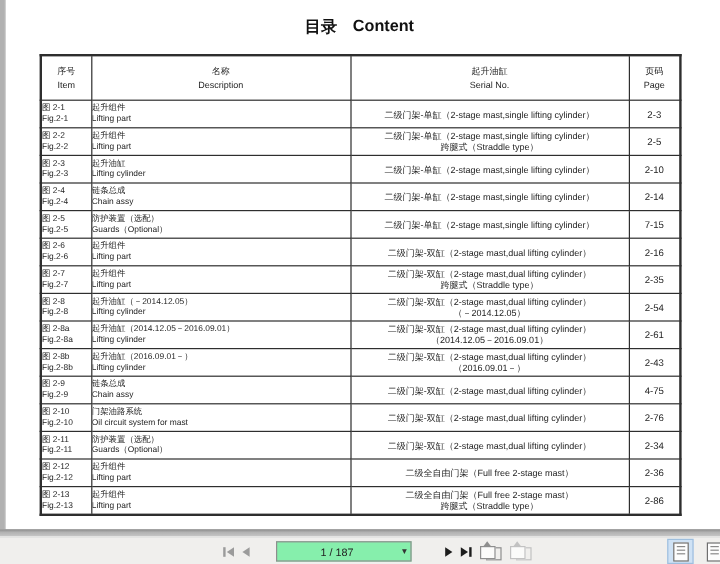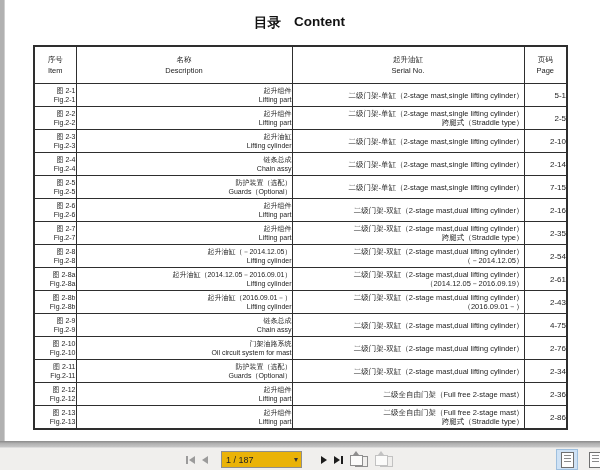--- a/index.html
+++ b/index.html
@@ -10,39 +10,39 @@
   .left-edge{position:absolute;left:0;top:0;width:4px;height:441px;background:#b1b1b1;border-right:1px solid #cfcfcf;}
   .page{position:absolute;left:4px;top:0;width:596px;height:441px;background:#ffffff;}
 
   .title{position:absolute;left:29px;top:14px;width:533px;display:flex;justify-content:center;gap:13px;
          font-size:13.5px;font-weight:bold;color:#111;}
 
   table.toc{position:absolute;left:29px;top:45px;width:533px;border-collapse:collapse;table-layout:fixed;
             border:2px solid #2e2e2e;}
   table.toc th,table.toc td{border:1px solid #2e2e2e;padding:0;color:#242424;overflow:hidden;}
   table.toc th{height:36px;font-weight:normal;font-size:7.5px;line-height:11px;vertical-align:middle;}
-  table.toc td{height:22px;vertical-align:middle;text-align:right;}
+  table.toc td{height:22px;vertical-align:middle;}
   td.c-item{font-size:7px;line-height:9.5px;text-align:left;padding-left:3px;}
   td.c-desc{font-size:7px;line-height:9.5px;text-align:left;padding-left:5px;}
   td.c-serial{font-size:7.5px;line-height:9px;text-align:center;}
   td.c-page{font-size:8px;text-align:center;}
 
   
   .hscroll{position:absolute;left:0;top:441px;width:600px;height:6px;
            background:linear-gradient(#898989,#b3b3b3 45%,#c6c6c6);}
 
   
   .toolbar{position:absolute;left:0;top:447px;width:600px;height:23px;background:#f0efed;border-top:1px solid #dcdcdc;}
   .nav{position:absolute;left:186px;top:0;height:23px;display:flex;align-items:center;gap:7px;}
   .navbtn{background:none;border:none;padding:0;margin:0;display:flex;align-items:center;gap:1px;cursor:pointer;color:#1c1c1c;height:14px;}
   .navbtn.dim{color:#9b9b9b;}
   .tri-l{width:0;height:0;border-top:4px solid transparent;border-bottom:4px solid transparent;border-right:6px solid currentColor;}
   .tri-r{width:0;height:0;border-top:4px solid transparent;border-bottom:4px solid transparent;border-left:6px solid currentColor;}
   .vbar{width:2px;height:8px;background:currentColor;}
-  .pagebox{display:flex;align-items:center;width:79px;height:15px;background:#eab308;border:1px solid #8e8e8e;margin:0 6px;}
+  .pagebox{display:flex;align-items:center;width:79px;height:15px;background:#86efac;border:1px solid #8e8e8e;margin:0 15px;padding-left:32px;}
   .pagebox input{flex:1;min-width:0;border:none;outline:none;background:transparent;font-family:"Liberation Sans",sans-serif;
                  font-size:9px;color:#222;padding:0 0 0 4px;height:13px;}
   .caret{font-size:8px;color:#333;padding:0 3px 0 1px;line-height:13px;}
   .viewbtn{background:none;border:none;padding:0;margin:0;position:relative;width:18px;height:15px;cursor:pointer;}
   .viewbtn .r-back{position:absolute;right:0;bottom:0;width:11px;height:9px;border:1px solid currentColor;background:#f0efed;}
   .viewbtn .r-front{position:absolute;left:0;top:3px;width:11px;height:9px;border:1px solid currentColor;background:#fbfbfa;}
   .viewbtn .up-arr{position:absolute;left:3px;top:-1px;width:0;height:0;
                    border-left:3px solid transparent;border-right:3px solid transparent;border-bottom:4px solid currentColor;}
   .viewbtn{color:#8e8e8e;}
   .viewbtn.dim{color:#c2c2c2;}
@@ -98,21 +98,21 @@
               <div>图 2-1</div>
               <div>Fig.2-1</div>
             </td>
             <td class="c-desc">
               <div>起升组件</div>
               <div>Lifting part</div>
             </td>
             <td class="c-serial">
               <div>二级门架-单缸（2-stage mast,single lifting cylinder）</div>
             </td>
-            <td class="c-page">5-1</td>
+            <td class="c-page">2-3</td>
           </tr>
           <tr>
             <td class="c-item">
               <div>图 2-2</div>
               <div>Fig.2-2</div>
             </td>
             <td class="c-desc">
               <div>起升组件</div>
               <div>Lifting part</div>
             </td>
@@ -212,21 +212,21 @@
             <td class="c-item">
               <div>图 2-8a</div>
               <div>Fig.2-8a</div>
             </td>
             <td class="c-desc">
               <div>起升油缸（2014.12.05－2016.09.01）</div>
               <div>Lifting cylinder</div>
             </td>
             <td class="c-serial">
               <div>二级门架-双缸（2-stage mast,dual lifting cylinder）</div>
-              <div>（2014.12.05－2016.09.19）</div>
+              <div>（2014.12.05－2016.09.01）</div>
             </td>
             <td class="c-page">2-61</td>
           </tr>
           <tr>
             <td class="c-item">
               <div>图 2-8b</div>
               <div>Fig.2-8b</div>
             </td>
             <td class="c-desc">
               <div>起升油缸（2016.09.01－）</div>

